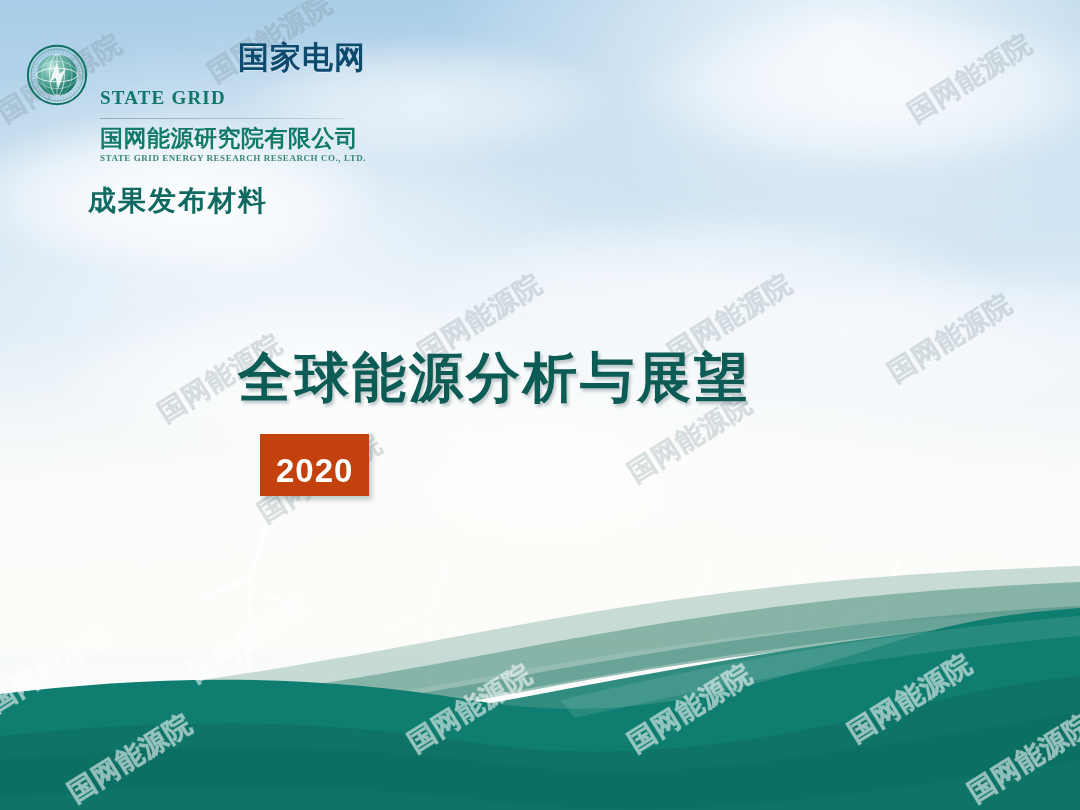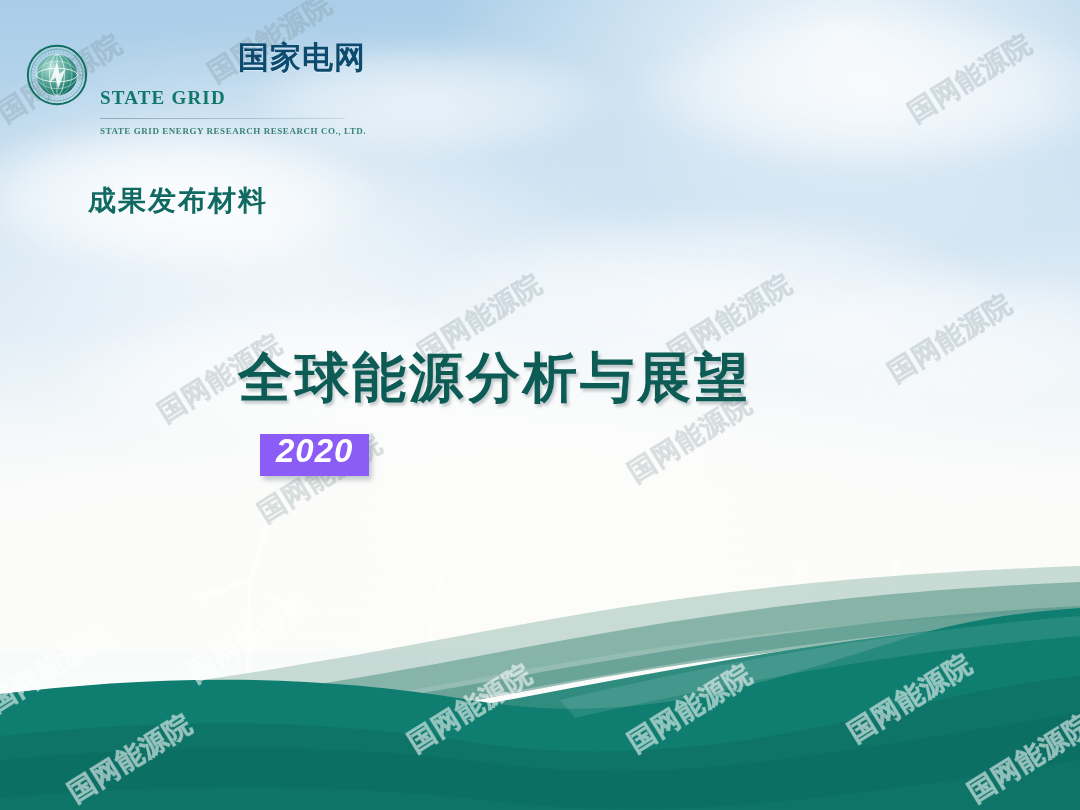--- a/index.html
+++ b/index.html
@@ -209,29 +209,28 @@
   .title-divider {
     width: 2px;
     margin: 4px 0 2px 16px;
     background: linear-gradient(180deg, rgba(20,110,100,.15), rgba(20,110,100,.85) 22%, rgba(20,110,100,.85) 80%, rgba(20,110,100,.18));
     box-shadow: 1px 0 2px rgba(120,140,145,.35);
   }
   .year-badge {
     align-self: flex-start;
     margin-left: 22px;
     margin-top: 22px;
-    background: #8b5cf6;
+    background: #c2410c;
     color: #ffffff;
     font-size: 33px;
     font-weight: 700;
     letter-spacing: 1px;
-    padding: 0 16px 9px 16px;
+    padding: 20px 16px 9px 16px;
     line-height: 1;
     box-shadow: 3px 4px 5px rgba(70,95,100,.32);
-    font-style: italic;
   }
 
   
   .footer {
     position: absolute;
     left: 672px;
     top: 730px;
     z-index: 10;
     display: flex;
     align-items: baseline;
@@ -374,20 +373,21 @@
 
       <path d="M 38 62 L 50 30 L 54 48 L 64 40 L 52 72 L 48 54 Z" fill="#ffffff" opacity="0.88"></path>
 
       <circle cx="50" cy="50" r="38" fill="none" stroke="#17796a" stroke-width="5.4" opacity="0.22" stroke-dasharray="1.6 3.2"></circle>
     </svg>
 
     <div class="logo-text">
       <div class="logo-cn">国家电网</div>
       <div class="logo-en">STATE GRID</div>
       <div class="logo-rule"></div>
+      <div class="inst-cn">国网能源研究院有限公司</div>
       <div class="inst-en">STATE GRID ENERGY RESEARCH RESEARCH CO., LTD.</div>
     </div>
   </div>
 
   <div class="kicker">成果发布材料</div>
 
   <div class="title-block">
     <div class="title-texts">
       <div class="title-cn">全球能源分析与展望</div>
     </div>

